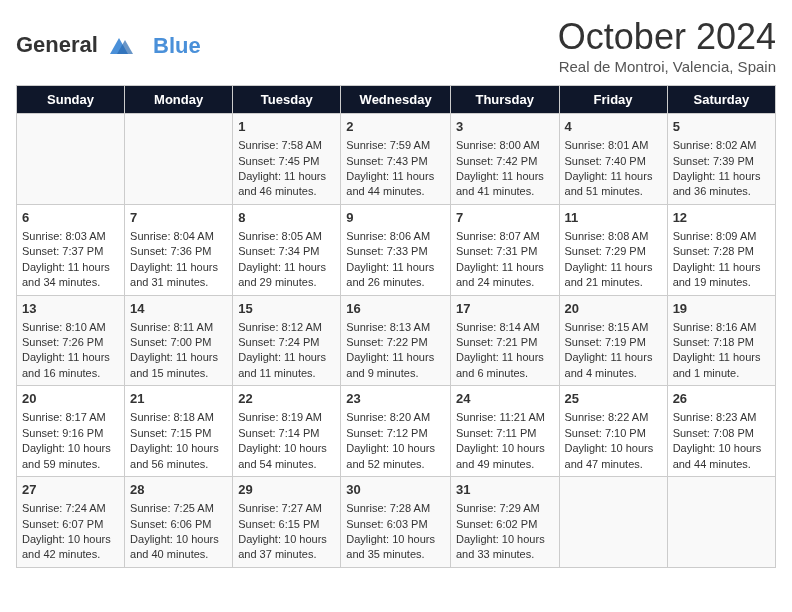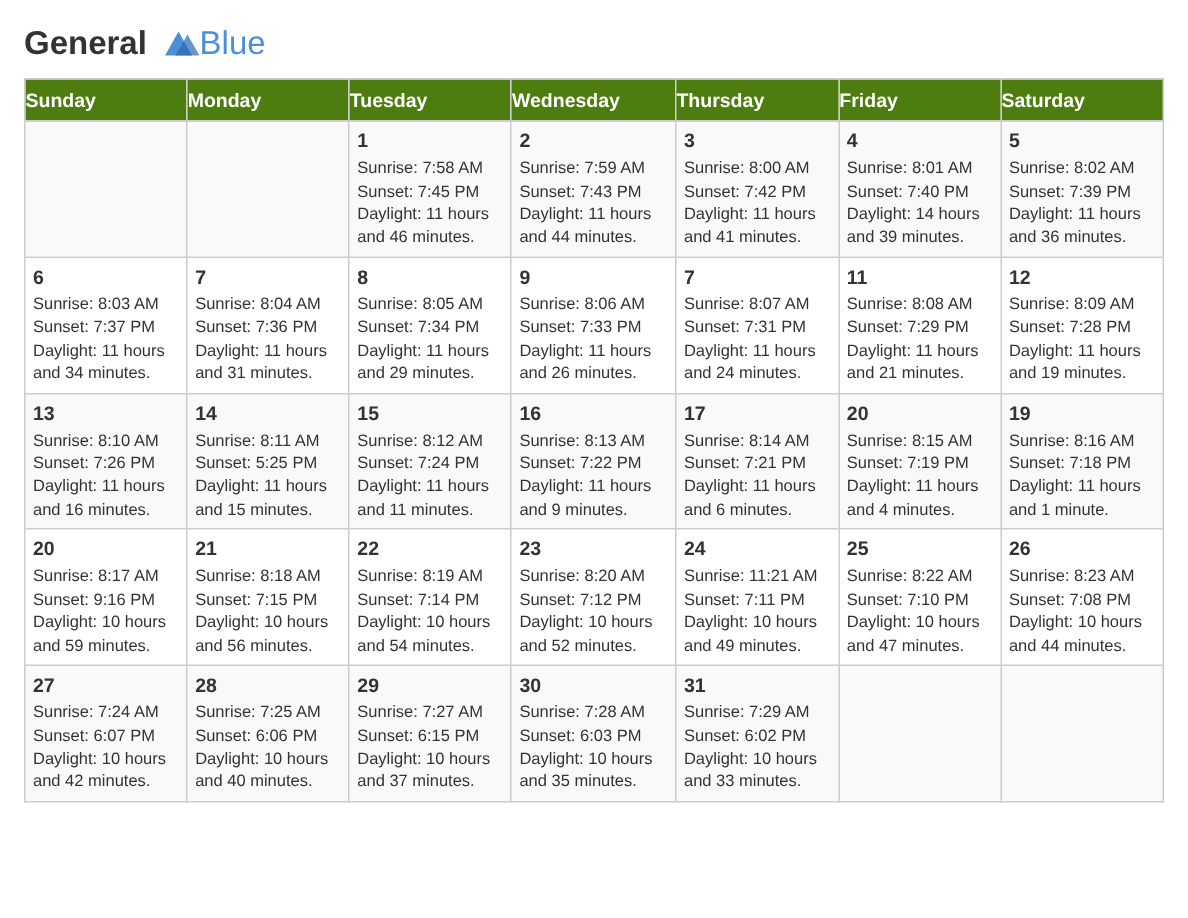--- a/index.html
+++ b/index.html
@@ -31,24 +31,24 @@
     .location {
       font-size: 15px;
       color: #555;
     }
     table {
       width: 100%;
       border-collapse: collapse;
       font-size: 11px;
     }
     thead tr th {
-      background-color: #4d7c0f;
+      background-color: #0f172a;
       color: #fff;
       padding: 6px 0;
-      text-align: left;
+      text-align: center;
       font-size: 13px;
       font-weight: bold;
       border: 1px solid #ccc;
     }
     tbody tr td {
       border: 1px solid #ccc;
       padding: 4px 5px;
       vertical-align: top;
       width: 113px;
       min-height: 80px;
@@ -79,23 +79,27 @@
   <div class="logo">
     <div>
       <div style="display:flex;align-items:center;">
         <div style="font-size:22px;font-weight:bold;color:#333;line-height:1.1;">
           <span style="color:#333;">General</span>
           <svg width="28" height="22" viewBox="0 0 28 22" style="vertical-align:middle;margin-left:1px;">
             <polygon points="5,18 14,2 23,18" fill="#4a90d9"></polygon>
             <polygon points="12,18 20,4 28,18" fill="#2a6ab0" opacity="0.7"></polygon>
           </svg>
         </div>
-        <div style="font-size:22px;font-weight:normal;color:#4a90d9;margin-left:0;">Blue</div>
+        <div style="font-size:22px;font-weight:bold;color:#4a90d9;margin-left:20px;">Blue</div>
       </div>
     </div>
+  </div>
+  <div class="title-area">
+    <div class="month-title">October 2024</div>
+    <div class="location">Real de Montroi, Valencia, Spain</div>
   </div>
 </div>
 
 <table>
   <thead>
     <tr>
     <th>Sunday</th>
         <th>Monday</th>
         <th>Tuesday</th>
         <th>Wednesday</th>
@@ -123,21 +127,21 @@
         <td>
           <span class="day-num">3</span>
           <div>Sunrise: 8:00 AM</div>
           <div>Sunset: 7:42 PM</div>
           <div>Daylight: 11 hours and 41 minutes.</div>
         </td>
         <td>
           <span class="day-num">4</span>
           <div>Sunrise: 8:01 AM</div>
           <div>Sunset: 7:40 PM</div>
-          <div>Daylight: 14 hours and 39 minutes.</div>
+          <div>Daylight: 11 hours and 51 minutes.</div>
         </td>
         <td>
           <span class="day-num">5</span>
           <div>Sunrise: 8:02 AM</div>
           <div>Sunset: 7:39 PM</div>
           <div>Daylight: 11 hours and 36 minutes.</div>
         </td>
       </tr>
       <tr>
         <td>
@@ -186,21 +190,21 @@
       <tr>
         <td>
           <span class="day-num">13</span>
           <div>Sunrise: 8:10 AM</div>
           <div>Sunset: 7:26 PM</div>
           <div>Daylight: 11 hours and 16 minutes.</div>
         </td>
         <td>
           <span class="day-num">14</span>
           <div>Sunrise: 8:11 AM</div>
-          <div>Sunset: 5:25 PM</div>
+          <div>Sunset: 7:00 PM</div>
           <div>Daylight: 11 hours and 15 minutes.</div>
         </td>
         <td>
           <span class="day-num">15</span>
           <div>Sunrise: 8:12 AM</div>
           <div>Sunset: 7:24 PM</div>
           <div>Daylight: 11 hours and 11 minutes.</div>
         </td>
         <td>
           <span class="day-num">16</span>

